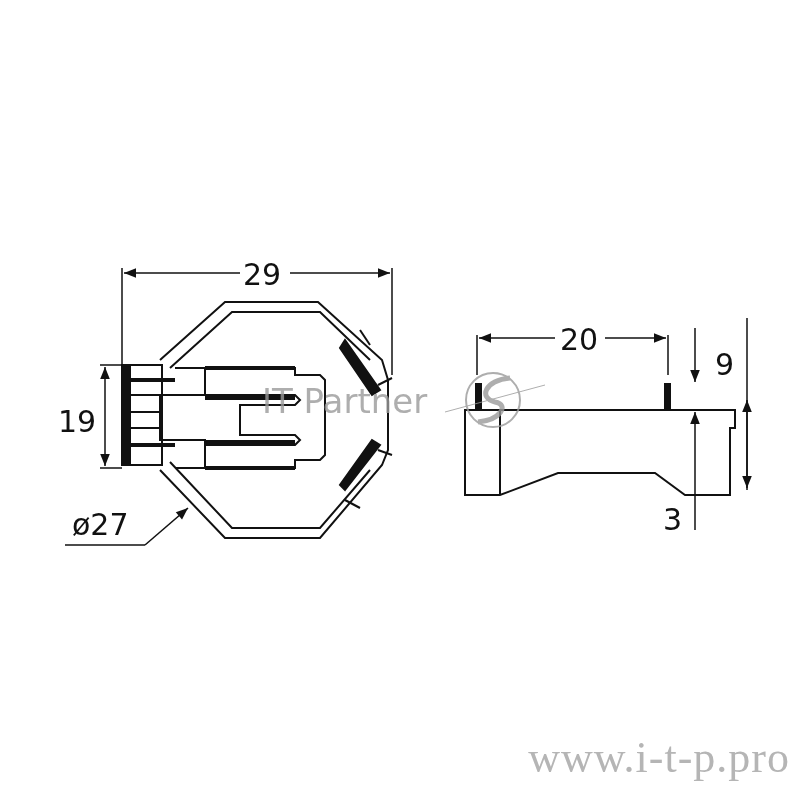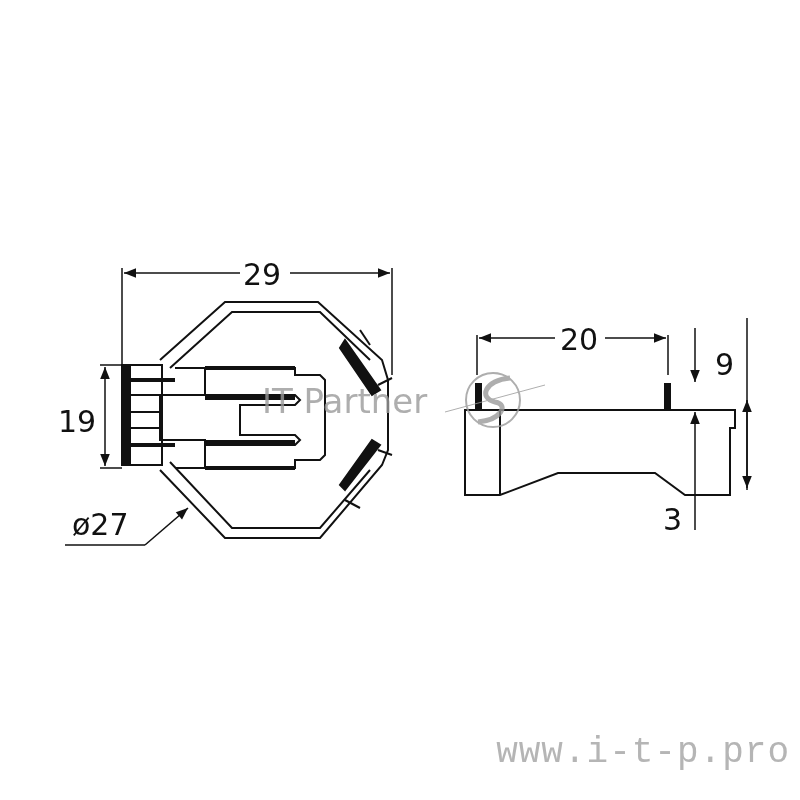--- a/index.html
+++ b/index.html
@@ -1,20 +1,20 @@
 <!DOCTYPE html>
 <html><head>
 <meta charset="utf-8">
 <style>
   html, body { margin:0; padding:0; background:#ffffff; }
   body { width:800px; height:800px; position:relative; overflow:hidden; font-family:"DejaVu Sans", sans-serif; }
   svg { position:absolute; left:0; top:0; }
   .dim { font-family:"DejaVu Sans", sans-serif; font-size:30px; fill:#111; }
   .wm { font-family:"DejaVu Sans", sans-serif; fill:#9a9a9a; }
-  .url { position:absolute; right:10px; top:732px; font-family:Liberation Mono, monospace; font-size:36px; color:#b5b5b5; letter-spacing:1px;text-align:right; }
+  .url { position:absolute; right:10px; top:732px; font-family:Liberation Serif, serif; font-size:44px; color:#b5b5b5; letter-spacing:1px;text-align:right; }
 </style>
 </head>
 <body>
 
 <svg width="800" height="800" viewBox="0 0 800 800">
   <defs>
     <marker id="arr" viewBox="0 0 10 10" refX="10" refY="5" markerWidth="10" markerHeight="8" orient="auto-start-reverse">
       <path d="M0,1 L10,5 L0,9 z" fill="#111"></path>
     </marker>
   </defs>

